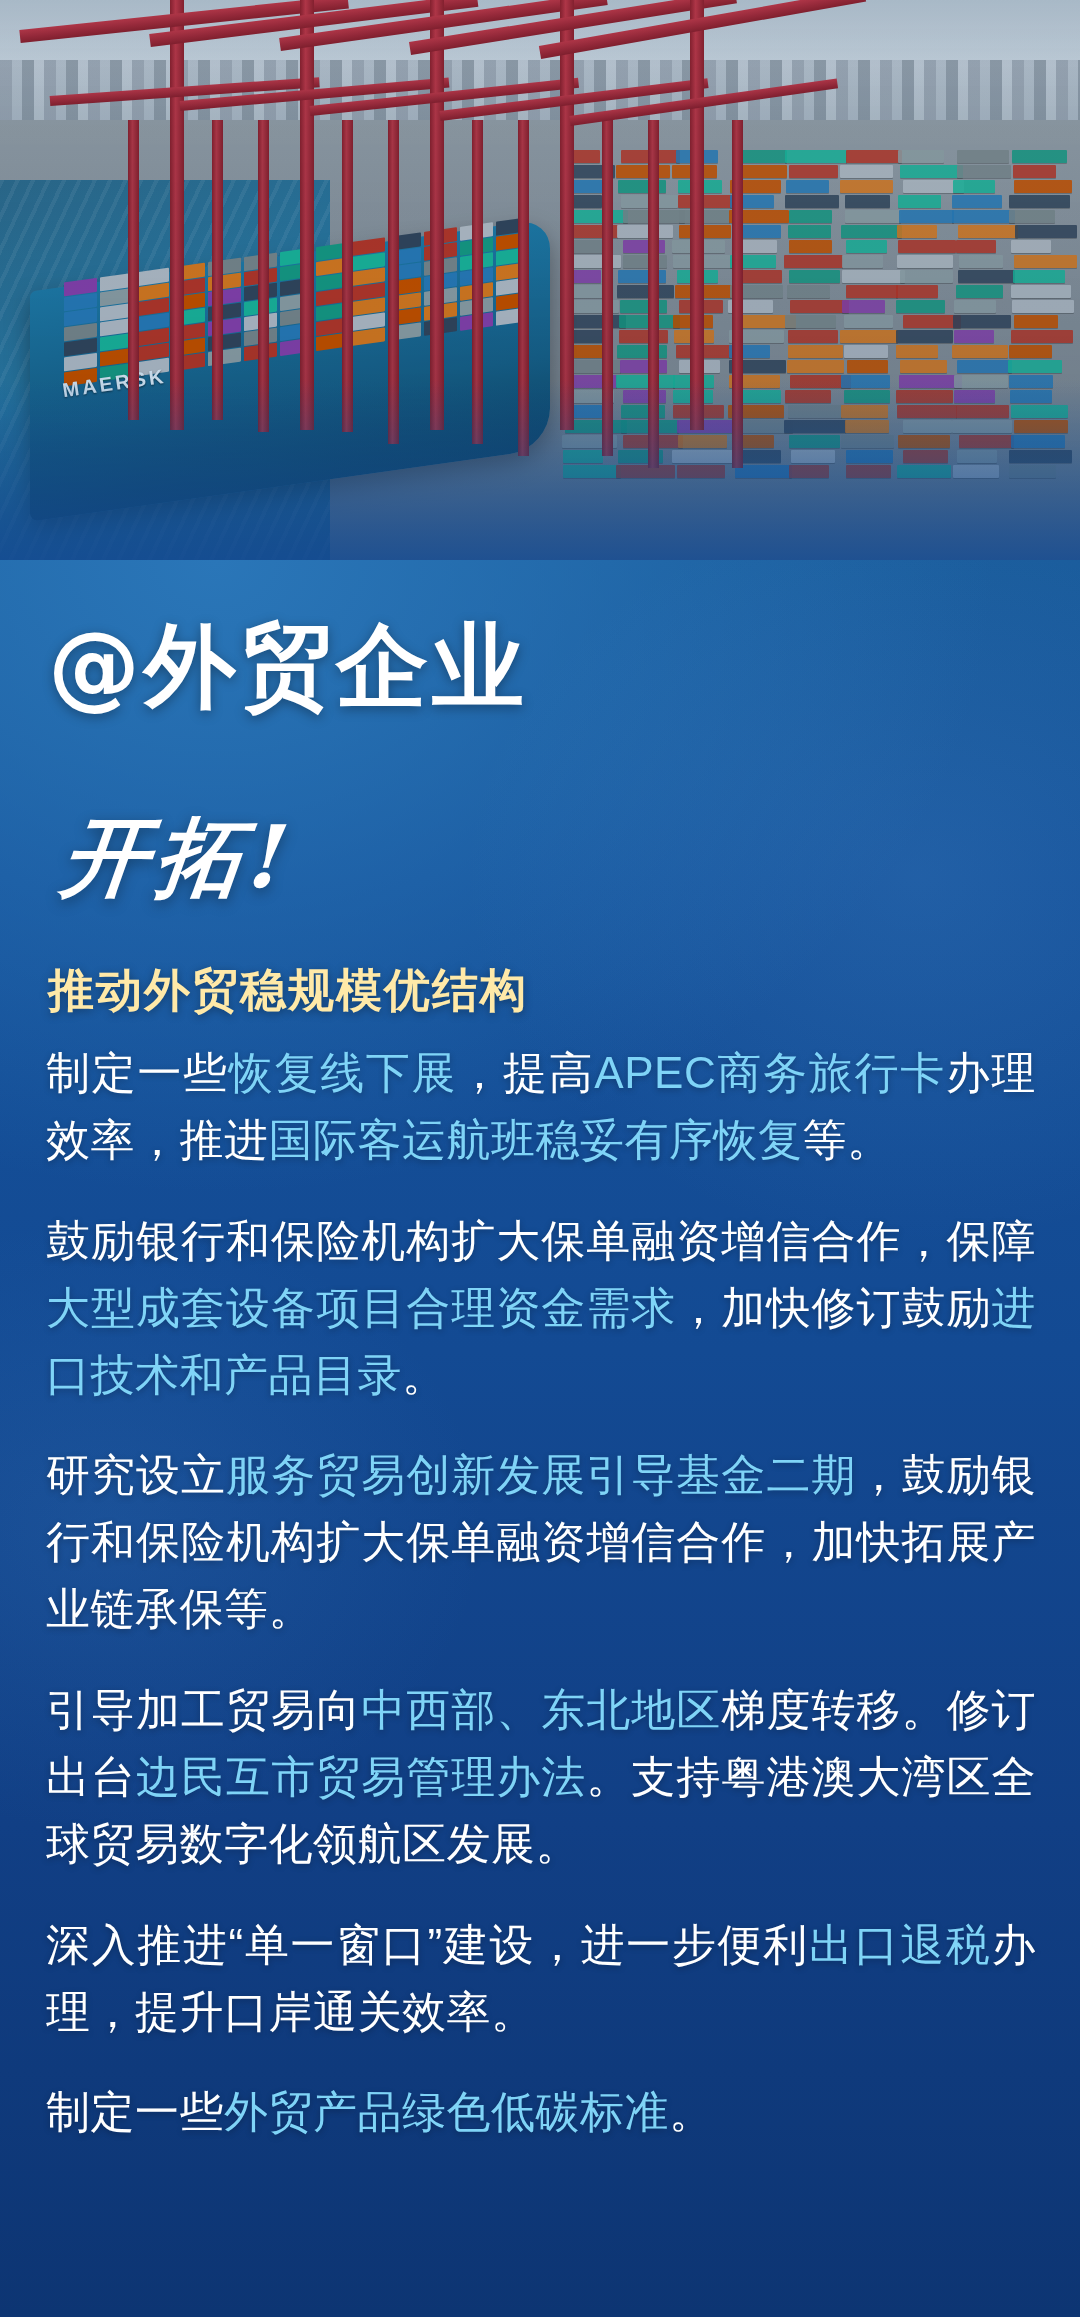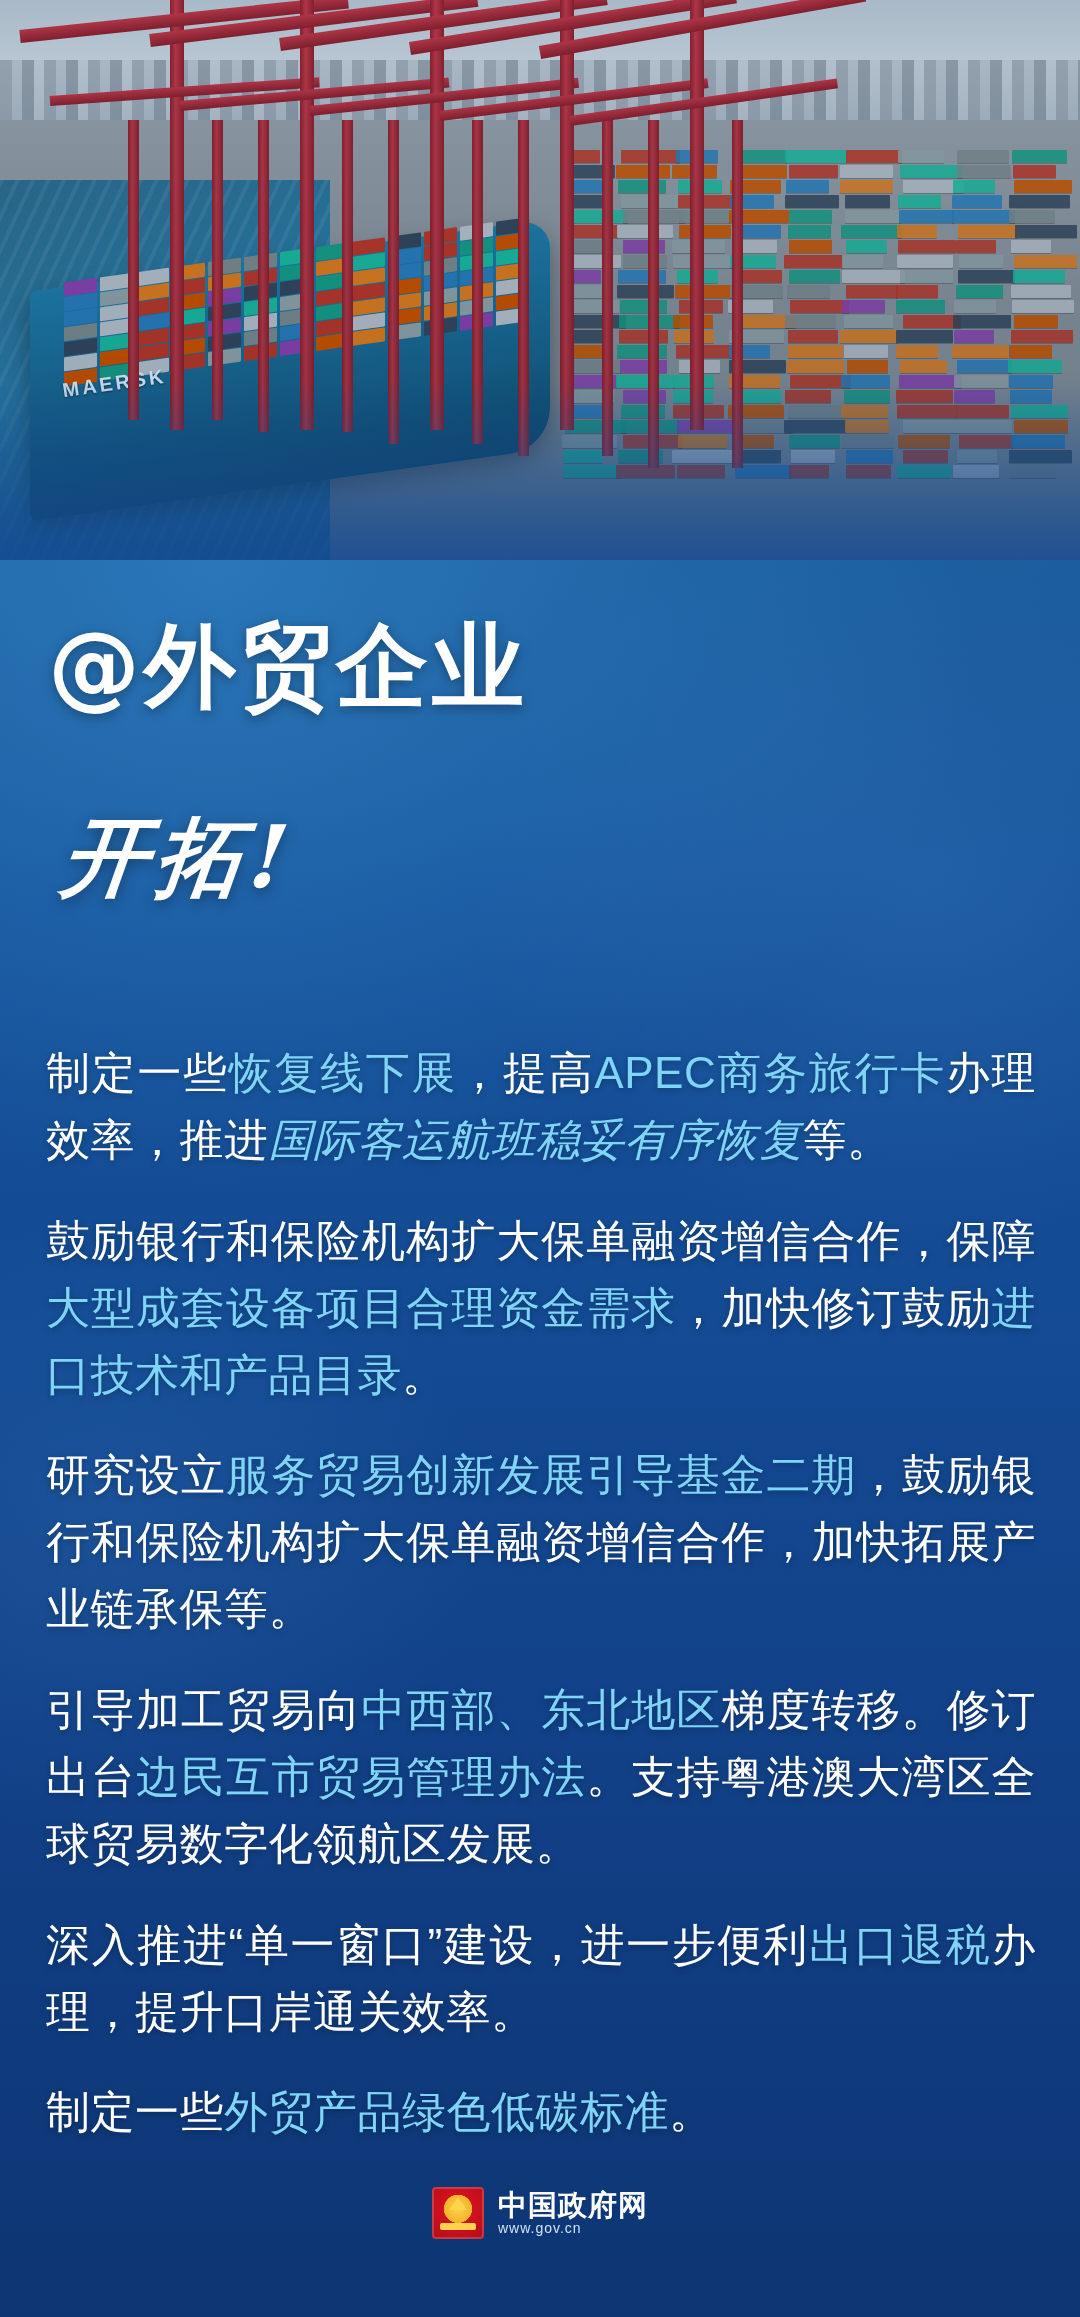--- a/index.html
+++ b/index.html
@@ -551,33 +551,27 @@
 </div>
 
 <div class="bg"></div>
 
 <div class="content">
 
   <div class="at-title">@外贸企业</div>
 
   <div class="kaituo">开拓!</div>
 
+  <div class="subhead">推动外贸稳规模优结构</div>
 
   <div class="paras" id="paras">
-      <div class="para"><span>制定一些</span><span class="hl" style="color: rgb(127, 212, 247);">恢复线下展</span><span>，提高</span><span class="hl" style="color: rgb(127, 212, 247);">APEC商务旅行卡</span><span>办理效率，推进</span><span class="hl" style="color: rgb(127, 212, 247); font-style: italic;">国际客运航班稳妥有序恢复</span><span>等。</span></div>
+      <div class="para"><span>制定一些</span><span class="hl" style="color: rgb(127, 212, 247);">恢复线下展</span><span>，提高</span><span class="hl" style="color: rgb(127, 212, 247);">APEC商务旅行卡</span><span>办理效率，推进</span><span class="hl" style="color: rgb(127, 212, 247);">国际客运航班稳妥有序恢复</span><span>等。</span></div>
       <div class="para"><span>鼓励银行和保险机构扩大保单融资增信合作，保障</span><span class="hl" style="color: rgb(127, 212, 247);">大型成套设备项目合理资金需求</span><span>，加快修订鼓励</span><span class="hl" style="color: rgb(127, 212, 247);">进口技术和产品目录</span><span>。</span></div>
       <div class="para"><span>研究设立</span><span class="hl" style="color: rgb(127, 212, 247);">服务贸易创新发展引导基金二期</span><span>，鼓励银行和保险机构扩大保单融资增信合作，加快拓展产业链承保等。</span></div>
       <div class="para"><span>引导加工贸易向</span><span class="hl" style="color: rgb(127, 212, 247);">中西部、东北地区</span><span>梯度转移。修订出台</span><span class="hl" style="color: rgb(127, 212, 247);">边民互市贸易管理办法</span><span>。支持粤港澳大湾区全球贸易数字化领航区发展。</span></div>
       <div class="para"><span>深入推进“单一窗口”建设，进一步便利</span><span class="hl" style="color: rgb(127, 212, 247);">出口退税</span><span>办理，提升口岸通关效率。</span></div>
       <div class="para"><span>制定一些</span><span class="hl" style="color: rgb(127, 212, 247);">外贸产品绿色低碳标准</span><span>。</span></div>
     </div>
 
   <div class="footer">
-    <div class="brand">
-      <div class="emblem"></div>
-      <div class="brand-txt">
-        <div class="brand-main">中国政府网</div>
-        <div class="brand-sub">www.gov.cn</div>
-      </div>
-    </div>
   </div>
 
 </div>
 
 </body></html>

